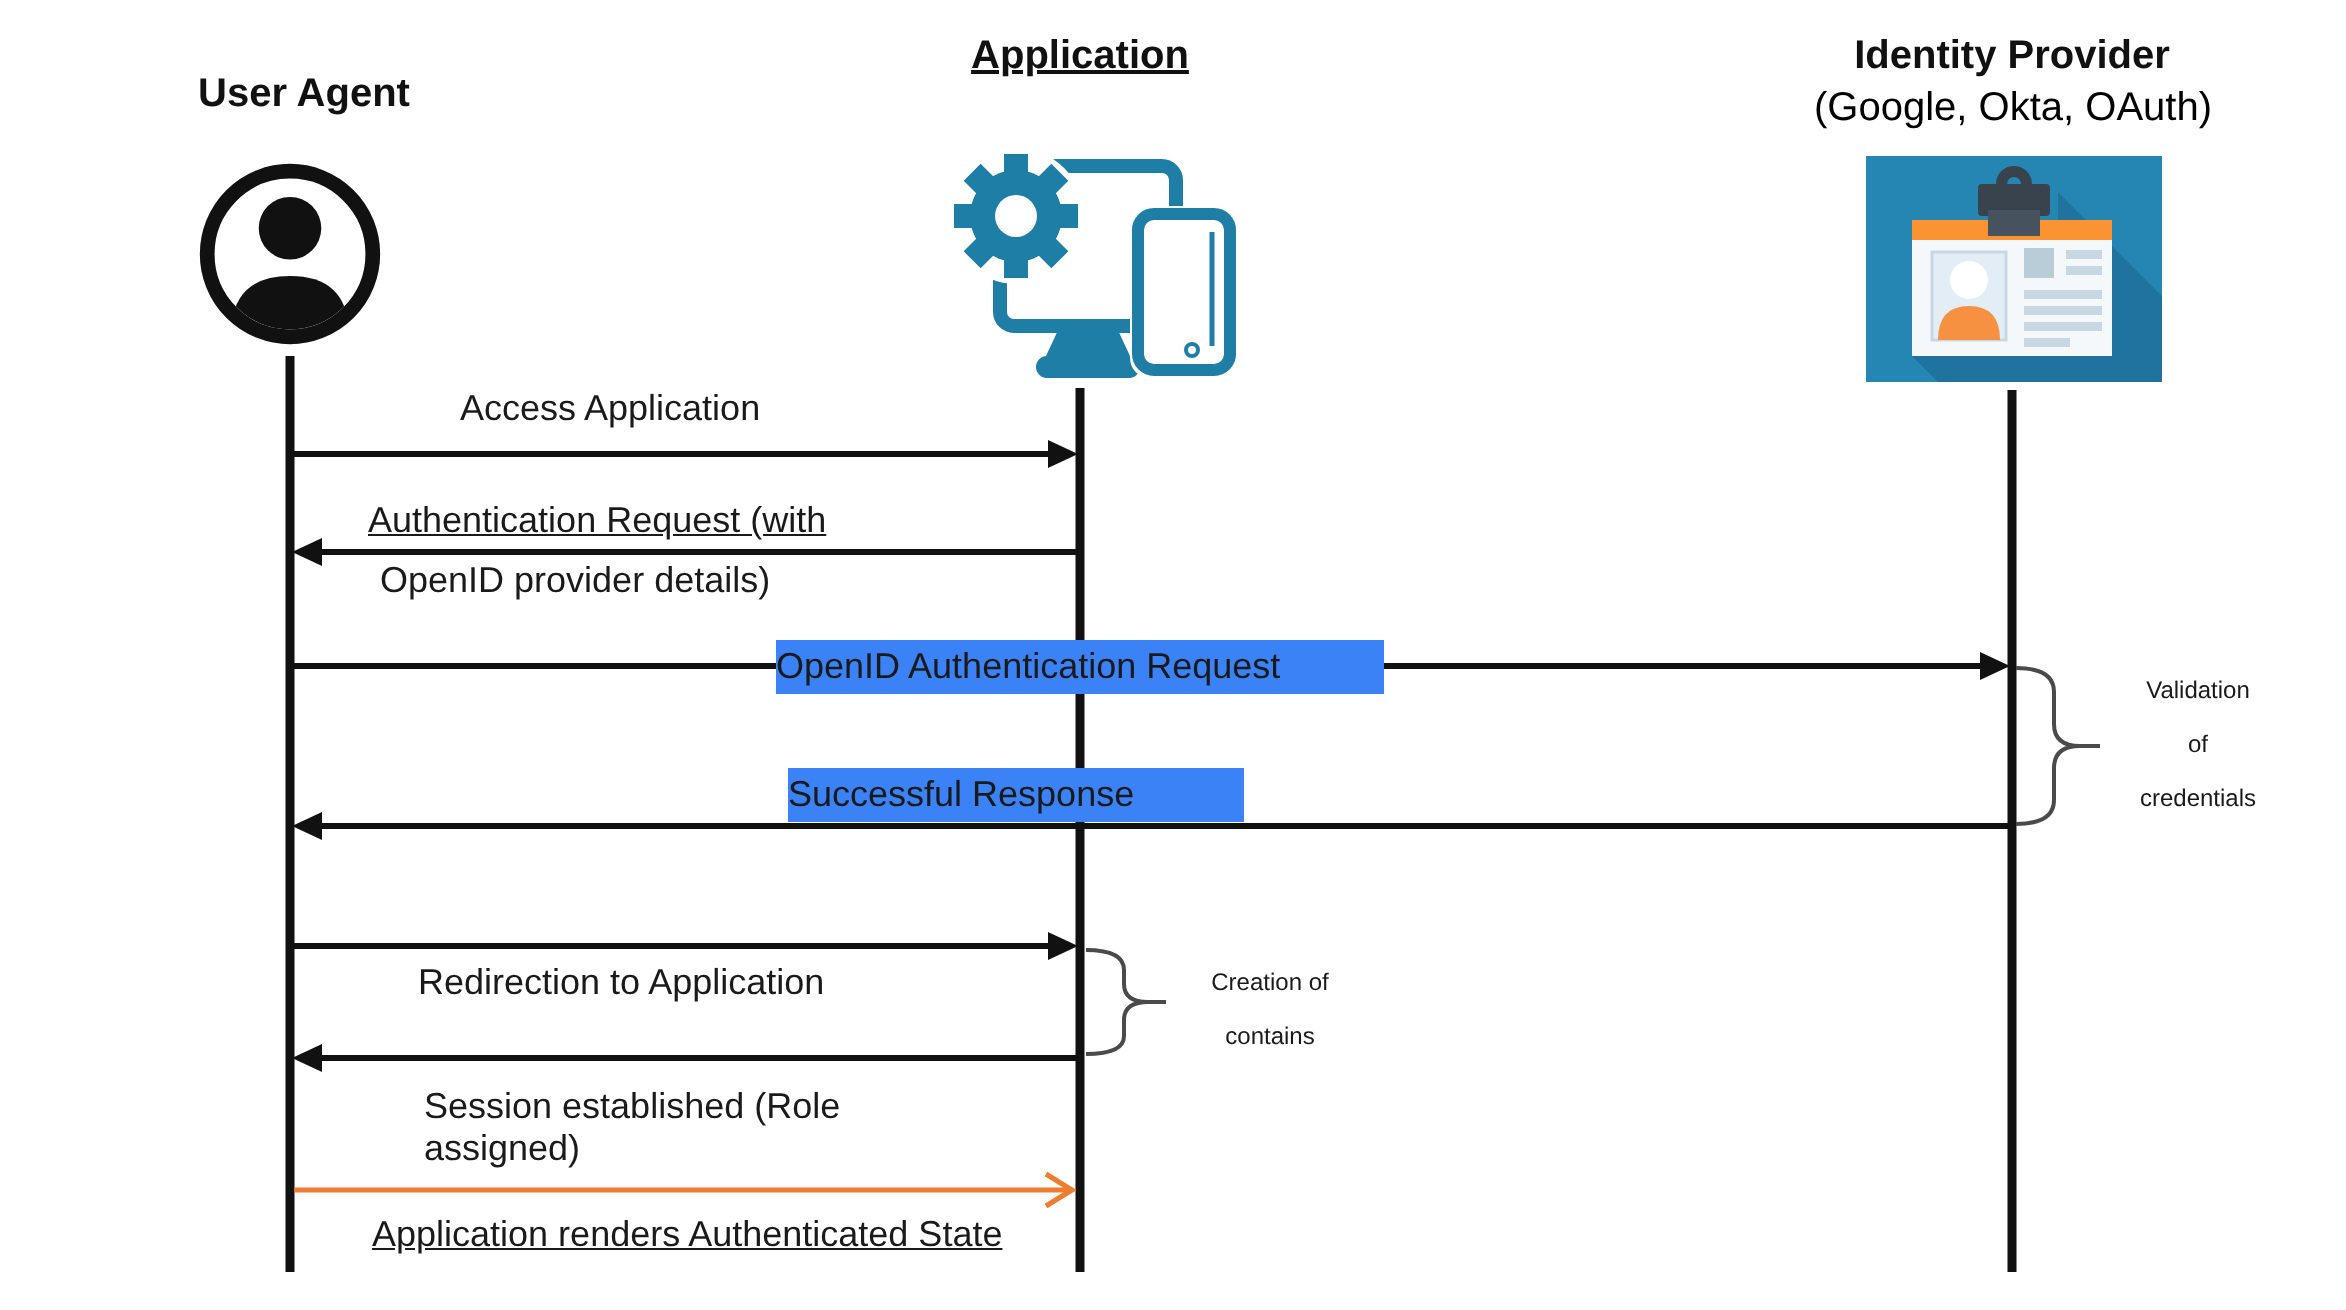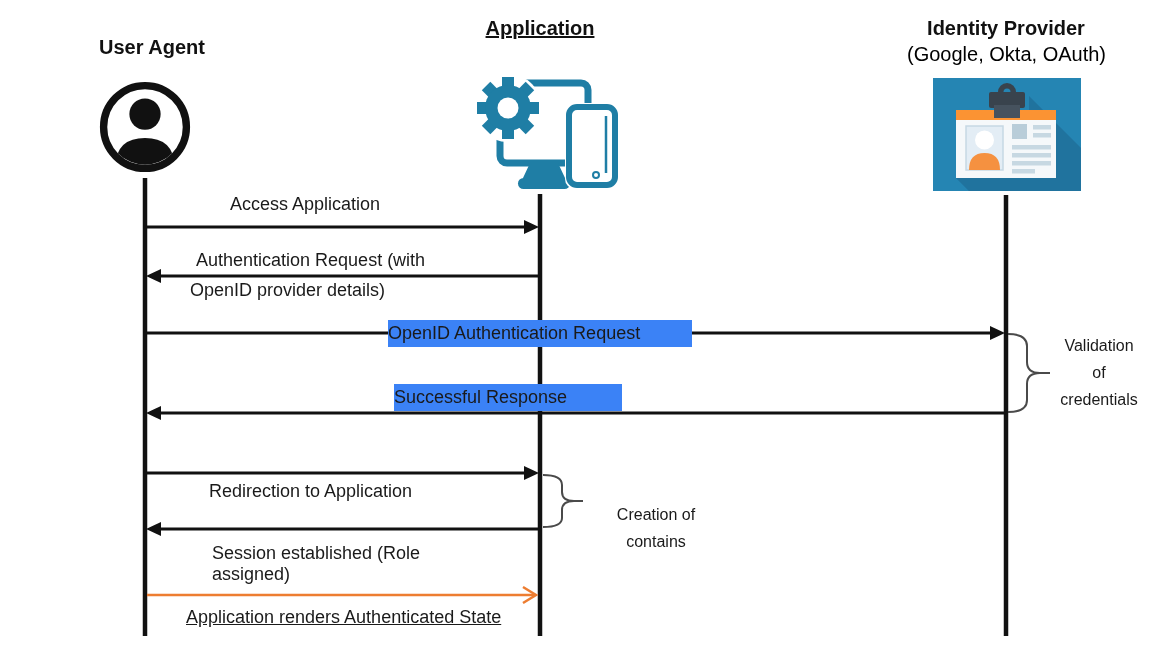--- a/index.html
+++ b/index.html
@@ -5,21 +5,21 @@
   html,body{margin:0;padding:0;background:#fff;}
   .canvas{
     position:relative;width:1154px;height:655px;background:#ffffff;overflow:hidden;
     font-family:"Liberation Sans", sans-serif;color:#1a1a1a;
   }
   .abs{position:absolute;}
   .actor-title{font-weight:700;font-size:20px;text-align:center;color:#111;}
   .actor-subtitle{font-size:20px;text-align:right;color:#000000;}
   .msg-label{font-size:18px;color:#1a1a1a;line-height:21px;z-index:3;}
   .msg-label.bg{background:#3b82f6;line-height:27px;}
-  .note-label{font-size:16px;text-align:center;color:#1a1a1a;line-height:27px;z-index:3;}
+  .note-label{font-size:12px;text-align:center;color:#1a1a1a;line-height:27px;z-index:3;}
   svg.overlay{position:absolute;left:0;top:0;z-index:1;}
   .icon-box{z-index:2;}
 </style>
 </head>
 <body>
 
 <div class="canvas">
 
   <svg class="overlay" width="1173" height="655" viewBox="0 0 1173 655">
 
@@ -137,39 +137,39 @@
     <rect x="100" y="47" width="18" height="4.5" fill="#C7D8E2"></rect>
     <rect x="100" y="55" width="18" height="4.5" fill="#C7D8E2"></rect>
     <rect x="79" y="67" width="39" height="4.5" fill="#C7D8E2"></rect>
     <rect x="79" y="75" width="39" height="4.5" fill="#C7D8E2"></rect>
     <rect x="79" y="83" width="39" height="4.5" fill="#C7D8E2"></rect>
     <rect x="79" y="91" width="23" height="4.5" fill="#C7D8E2"></rect>
   </svg>
 
   <div class="abs msg-label" style="left:230px;top:194px;width:220px;">Access Application</div>
 
-  <div class="abs msg-label" style="left:196px;top:250px;width:280px;">Authentication Request (with</div>
+  <div class="abs msg-label" style="left:184px;top:250px;width:280px;text-decoration:underline;">Authentication Request (with</div>
   <div class="abs msg-label" style="left:190px;top:280px;width:280px;">OpenID provider details)</div>
 
   <div class="abs msg-label bg" style="left:388px;top:320px;width:304px;">OpenID Authentication Request</div>
 
   <div class="abs msg-label bg" style="left:394px;top:384px;width:228px;">
     <div>Successful Response</div>
   </div>
 
   <div class="abs msg-label" style="left:209px;top:481px;width:220px;">Redirection to Application</div>
 
   <div class="abs msg-label" style="left:212px;top:543px;width:280px;">Session established (Role assigned)</div>
 
   <div class="abs msg-label" style="left:186px;top:607px;width:320px;text-decoration:underline;">Application renders Authenticated State</div>
 
   <div class="abs note-label" style="left:1046px;top:332px;width:106px;">
     <div>Validation</div>
     <div>of</div>
     <div>credentials</div>
   </div>
 
-  <div class="abs note-label" style="left:600px;top:478px;width:112px;margin-top:23px;">
+  <div class="abs note-label" style="left:579px;top:478px;width:112px;">
     <div>Creation of</div>
     <div>contains</div>
   </div>
 
 </div>
 
 </body></html>

